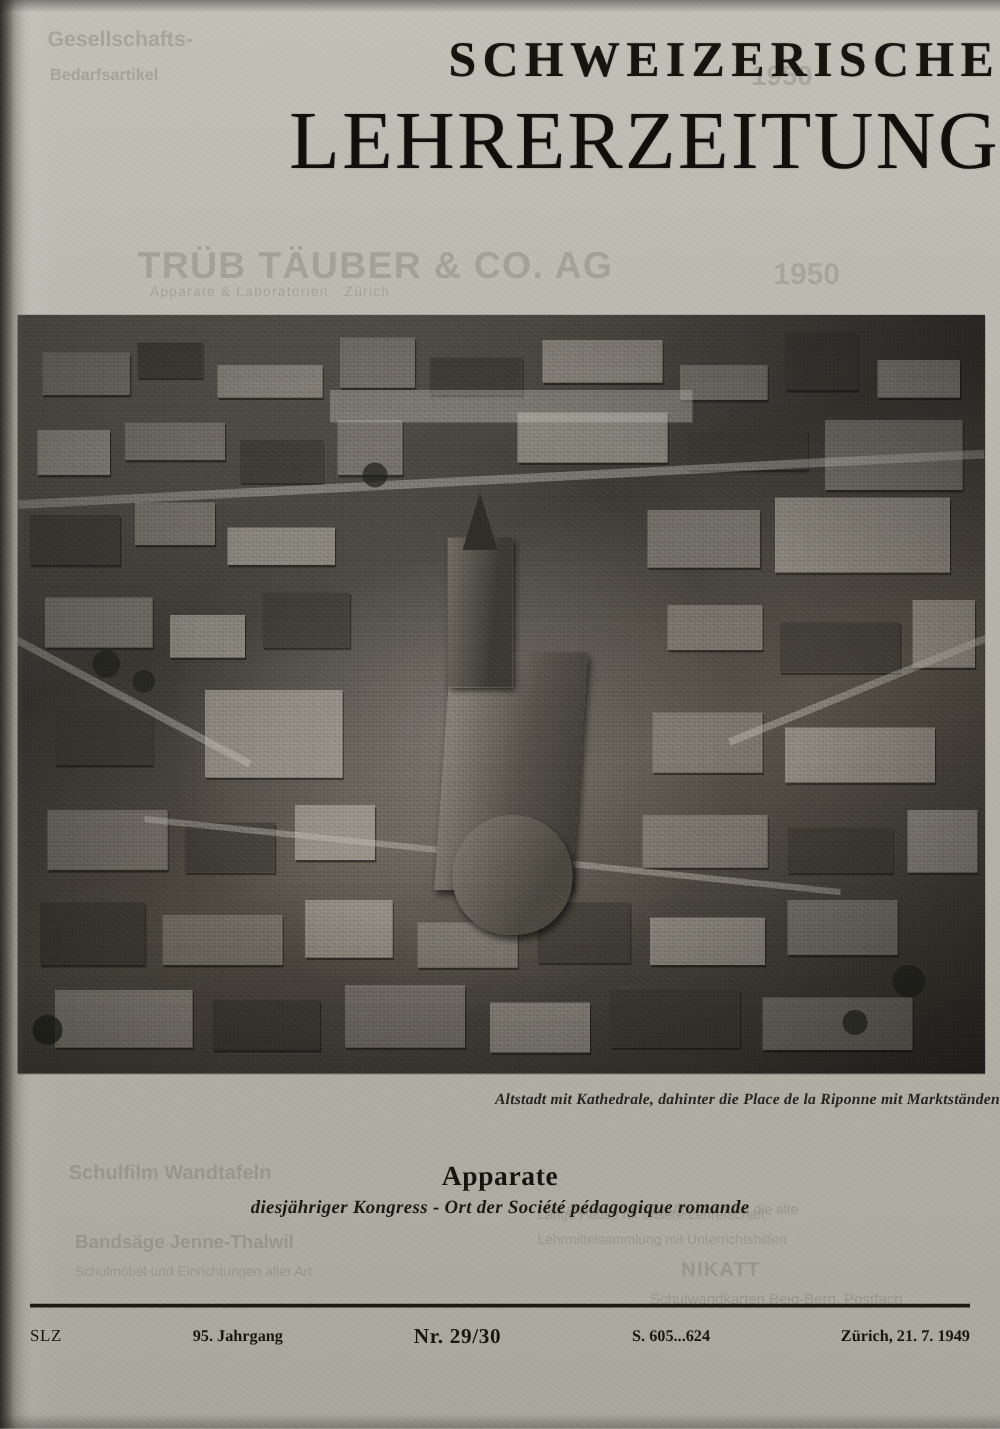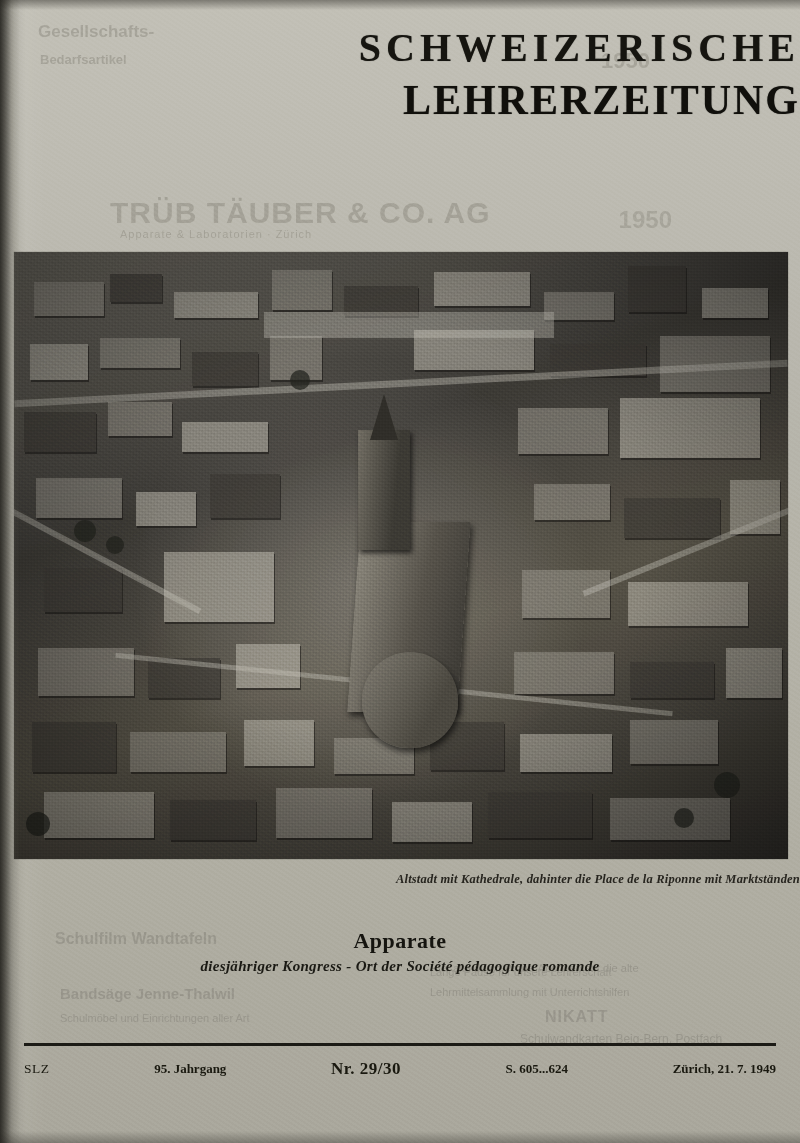--- a/index.html
+++ b/index.html
@@ -67,22 +67,22 @@
     font-family: "Liberation Serif", serif;
     font-weight: bold;
     font-size: 40px;
     letter-spacing: 5px;
     color: #15140f;
     text-shadow: 0 0 1px rgba(0,0,0,0.45);
   }
   .title-line2 {
     margin-top: 8px;
     font-family: "Liberation Serif", serif;
-    font-weight: bold;
-    font-size: 42px;
+    font-weight: normal;
+    font-size: 66px;
     letter-spacing: 2px;
     color: #100f0b;
     line-height: 1.02;
     text-shadow: 0 0 1px rgba(0,0,0,0.5);
   }
   .subtitle {
     margin-top: 14px;
     font-family: "Liberation Serif", serif;
     font-weight: bold;
     font-size: 22px;

